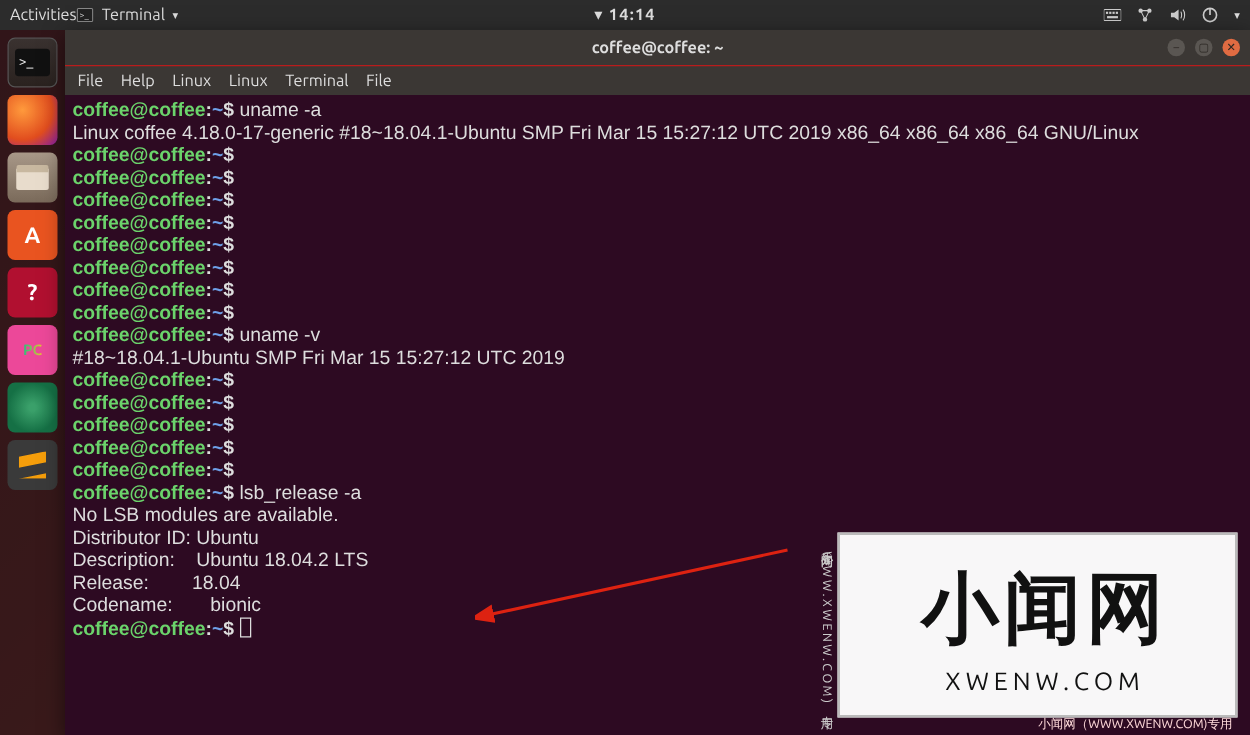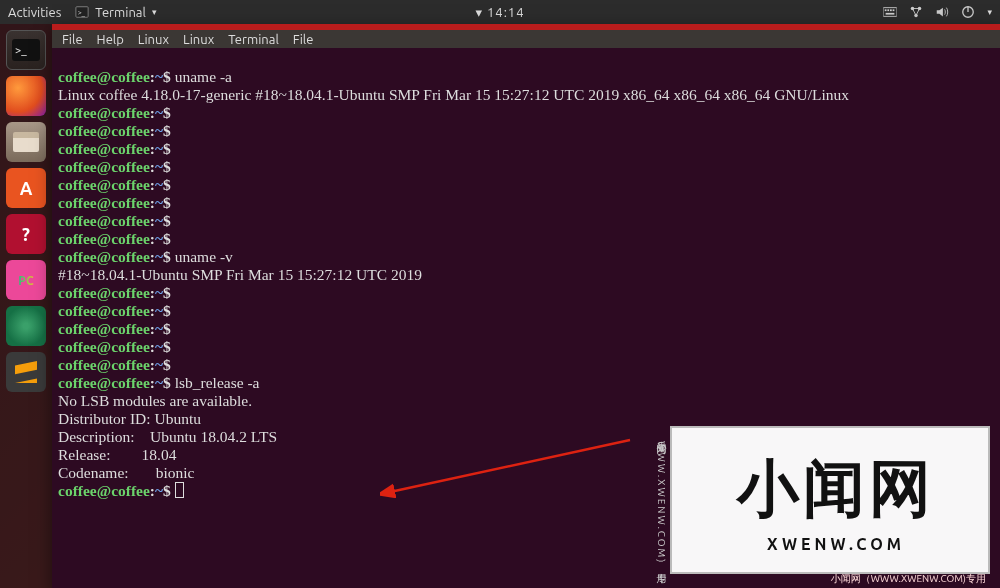--- a/index.html
+++ b/index.html
@@ -8,22 +8,22 @@
     background: linear-gradient(135deg, #5a1a2a 0%, #b04030 100%);
     font-family: "Ubuntu", "DejaVu Sans", sans-serif;
     overflow: hidden; position: relative;
   }
   
   .topbar {
     height: 24px; background: #2c2c2c; color: #ddd;
     display: flex; align-items: center; font-size: 13px;
     padding: 0 8px; position: relative;
   }
-  .topbar .left { display: flex; gap: 14px; align-items: flex-end; }
-  .topbar .center { position: absolute; left: 50%; transform: translateX(-50%); font-weight: normal; }
+  .topbar .left { display: flex; align-items: flex-end; }
+  .topbar .center { position: absolute; left: 50%; transform: translateX(-50%); font-weight: bold; }
   .topbar .right { margin-left: auto; display: flex; gap: 12px; align-items: center; }
   .appmenu { display: flex; align-items: center; gap: 6px; }
   .tri { font-size: 9px; }
   .tb-icon { width: 14px; height: 14px; display: inline-block; }
   .tb-icon svg { width: 100%; height: 100%; fill: #ccc; }
 
   
   .launcher {
     position: absolute; top: 24px; left: 0; width: 52px; height: 564px;
     background: rgba(35,20,20,0.75); display: flex; flex-direction: column;
@@ -57,44 +57,44 @@
     height: 28px; background: #3b3734; display: flex; align-items: center;
     color: #ddd; font-size: 13px; position: relative;
   }
   .titlebar .title { position:absolute; left:50%; transform:translateX(-50%); font-weight: bold; }
   .winbtns { margin-left: auto; display:flex; gap:8px; padding-right:8px; }
   .wbtn { width:14px;height:14px;border-radius:50%;background:#5a5652;display:flex;align-items:center;justify-content:center;font-size:9px;color:#2a2622;cursor:pointer;}
   .wbtn.close{background:#e06b42;}
   .menubar {
     height: 24px; background: #3b3734; display:flex; align-items:center;
     gap: 14px; padding: 0 10px; color:#ddd; font-size:13px;
-    border-top:6px solid #b91c1c;
+    border-top:1px solid #b91c1c;
   }
   .menubar span{cursor:pointer;}
   .termbody {
-    flex:1; padding: 20px 6px; font-family: Liberation Serif, serif;
+    flex:1; padding: 4px 6px; font-family: Liberation Sans, sans-serif;
     font-size: 15.5px; line-height: 18px; color:#ddd; overflow:hidden;
     white-space: pre-wrap; word-break: break-all;
   }
   .pr-u { color:#6bd36b; font-weight:bold; }
   .pr-c { color:#ddd; font-weight:bold; }
   .pr-p { color:#6ea0e8; font-weight:bold; }
   .cursor { display:inline-block; width:9px; height:16px; border:1px solid #ddd; background:transparent; vertical-align:-2px;}
   
   .arrow { position:absolute; left:380px; top:430px; pointer-events:none; }
   
   .wm {
     position:absolute; right:10px; bottom:14px; width:320px; height:148px;
     background:rgba(255,255,255,0.97); border:2px solid #bbb;
     display:flex; flex-direction:column; align-items:center; justify-content:center;
     color:#111;
     padding-left:12px;
   }
   .wm .big{font-size:62px;font-weight:900;letter-spacing:4px;}
-  .wm .small{font-size:16px;letter-spacing:4px;margin-top:4px;font-weight:700;}
+  .wm .small{font-size:20px;letter-spacing:4px;margin-top:4px;font-weight:400;}
   .wm-side{position:absolute;right:332px;bottom:20px;font-size:10px;color:#ccc;writing-mode:vertical-rl;letter-spacing:2px;}
   .wm-foot{position:absolute;right:14px;bottom:2px;font-size:10px;color:#ffdada;}
 </style>
 </head>
 <body>
 
 <div class="topbar">
   <div class="left">
     <span>Activities</span>
     <span class="appmenu">
@@ -151,20 +151,28 @@
   <div class="licon pycharm">
       <span class="pc">PC</span>
     </div>
   <div class="licon atom"></div>
   <div class="licon sublime">
       <div class="s"></div>
     </div>
 </div>
 
 <div class="termwin">
+  <div class="titlebar">
+    <span class="title">coffee@coffee: ~</span>
+    <div class="winbtns">
+      <div class="wbtn">–</div>
+      <div class="wbtn">▢</div>
+      <div class="wbtn close">✕</div>
+    </div>
+  </div>
   <div class="menubar">
     <span>File</span>
     <span>Help</span>
     <span>Linux</span>
     <span>Linux</span>
     <span>Terminal</span>
     <span>File</span>
   </div>
   <div class="termbody"><span class="pr-u">coffee@coffee</span><span class="pr-c">:</span><span class="pr-p">~</span><span class="pr-c">$</span> <span>uname -a</span>
 <span>Linux coffee 4.18.0-17-generic #18~18.04.1-Ubuntu SMP Fri Mar 15 15:27:12 UTC 2019 x86_64 x86_64 x86_64 GNU/Linux</span>

